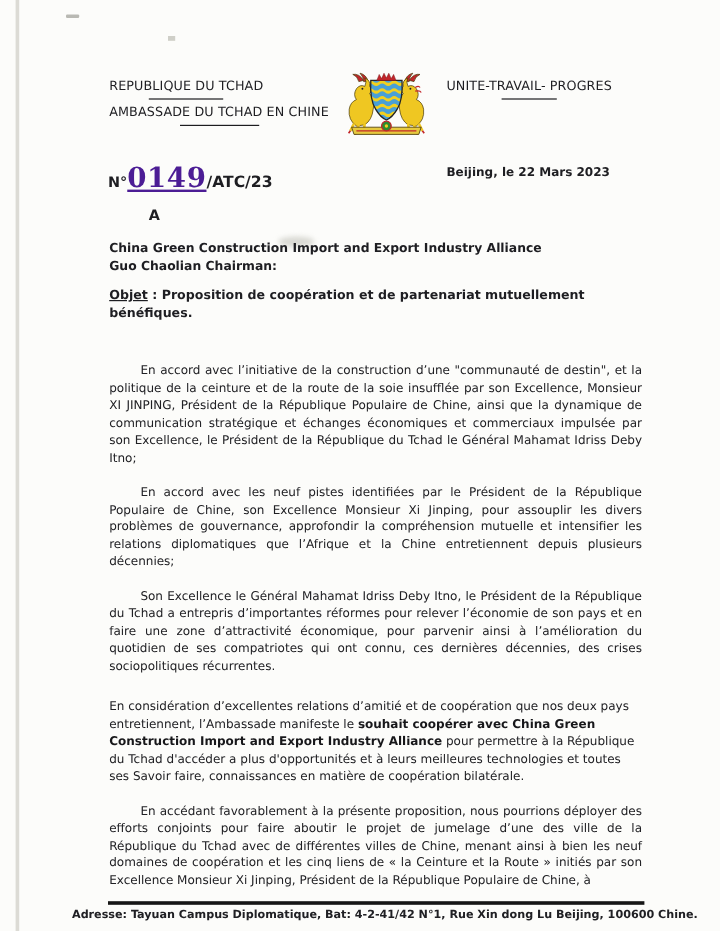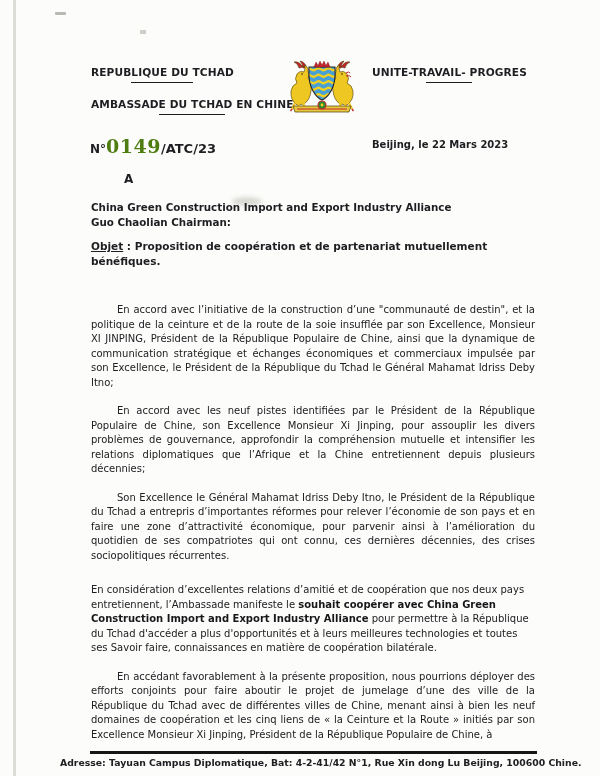--- a/index.html
+++ b/index.html
@@ -6,34 +6,34 @@
   .page{
     position:relative;width:600px;height:776px;background:#fcfcfa;overflow:hidden;
     font-family:"DejaVu Sans","Liberation Sans",sans-serif;color:#1e1e22;
   }
   .edge-line{position:absolute;left:13px;top:0;width:3px;height:776px;background:#dcdbd5;}
   .mark1{position:absolute;left:55px;top:12px;width:11px;height:3px;background:#b9b9b3;border-radius:1px;}
   .mark2{position:absolute;left:140px;top:30px;width:6px;height:4px;background:#cfcfc8;}
   .smudge{position:absolute;left:232px;top:197px;width:30px;height:9px;background:#d9d9d3;border-radius:50%;filter:blur(2px);}
 
   .hdr-left{position:absolute;left:91px;top:66px;display:flex;flex-direction:column;align-items:flex-start;}
-  .hdr-item{display:inline-block;font-weight:bold;font-size:10.6px;letter-spacing:.1px;}
-  .hdr-item + .hdr-item{margin-top:15px;}
+  .hdr-item{display:inline-block;font-weight:normal;font-size:10.6px;letter-spacing:.1px;}
+  .hdr-item + .hdr-item{margin-top:5px;}
   .rule{height:0;border-top:1.7px solid #1d1d20;margin:4px auto 0 auto;}
   .rule.r1{width:62px;}
   .rule.r2{width:66px;}
   .rule.r3{width:46px;}
 
   .emblem{position:absolute;left:287px;top:60px;width:70px;height:56px;}
 
   .hdr-right{position:absolute;left:372px;top:66px;display:flex;flex-direction:column;align-items:flex-start;}
 
   .refline{position:absolute;left:90px;top:135px;white-space:nowrap;}
   .ref-pre{font-weight:bold;font-size:12px;}
-  .ref-num{font-family:"DejaVu Serif","Liberation Serif",serif;font-weight:bold;font-size:19px;color:#4d7c0f;letter-spacing:.5px;}
+  .ref-num{font-family:"DejaVu Serif","Liberation Serif",serif;font-weight:bold;font-size:23px;color:#4c1d95;letter-spacing:.5px;text-decoration:underline;}
   .ref-suf{font-weight:bold;font-size:13px;}
 
   .dateline{position:absolute;left:372px;top:139px;font-weight:bold;font-size:10px;}
 
   .addr-intro{position:absolute;left:124px;top:172px;font-weight:bold;font-size:12px;}
   .addr-block{position:absolute;left:91px;top:200px;font-weight:bold;font-size:10.3px;line-height:14.5px;}
 
   .subject{position:absolute;left:91px;top:239px;width:440px;font-weight:bold;font-size:10.5px;line-height:14.8px;}
   .subject .label{text-decoration:underline;}
 

